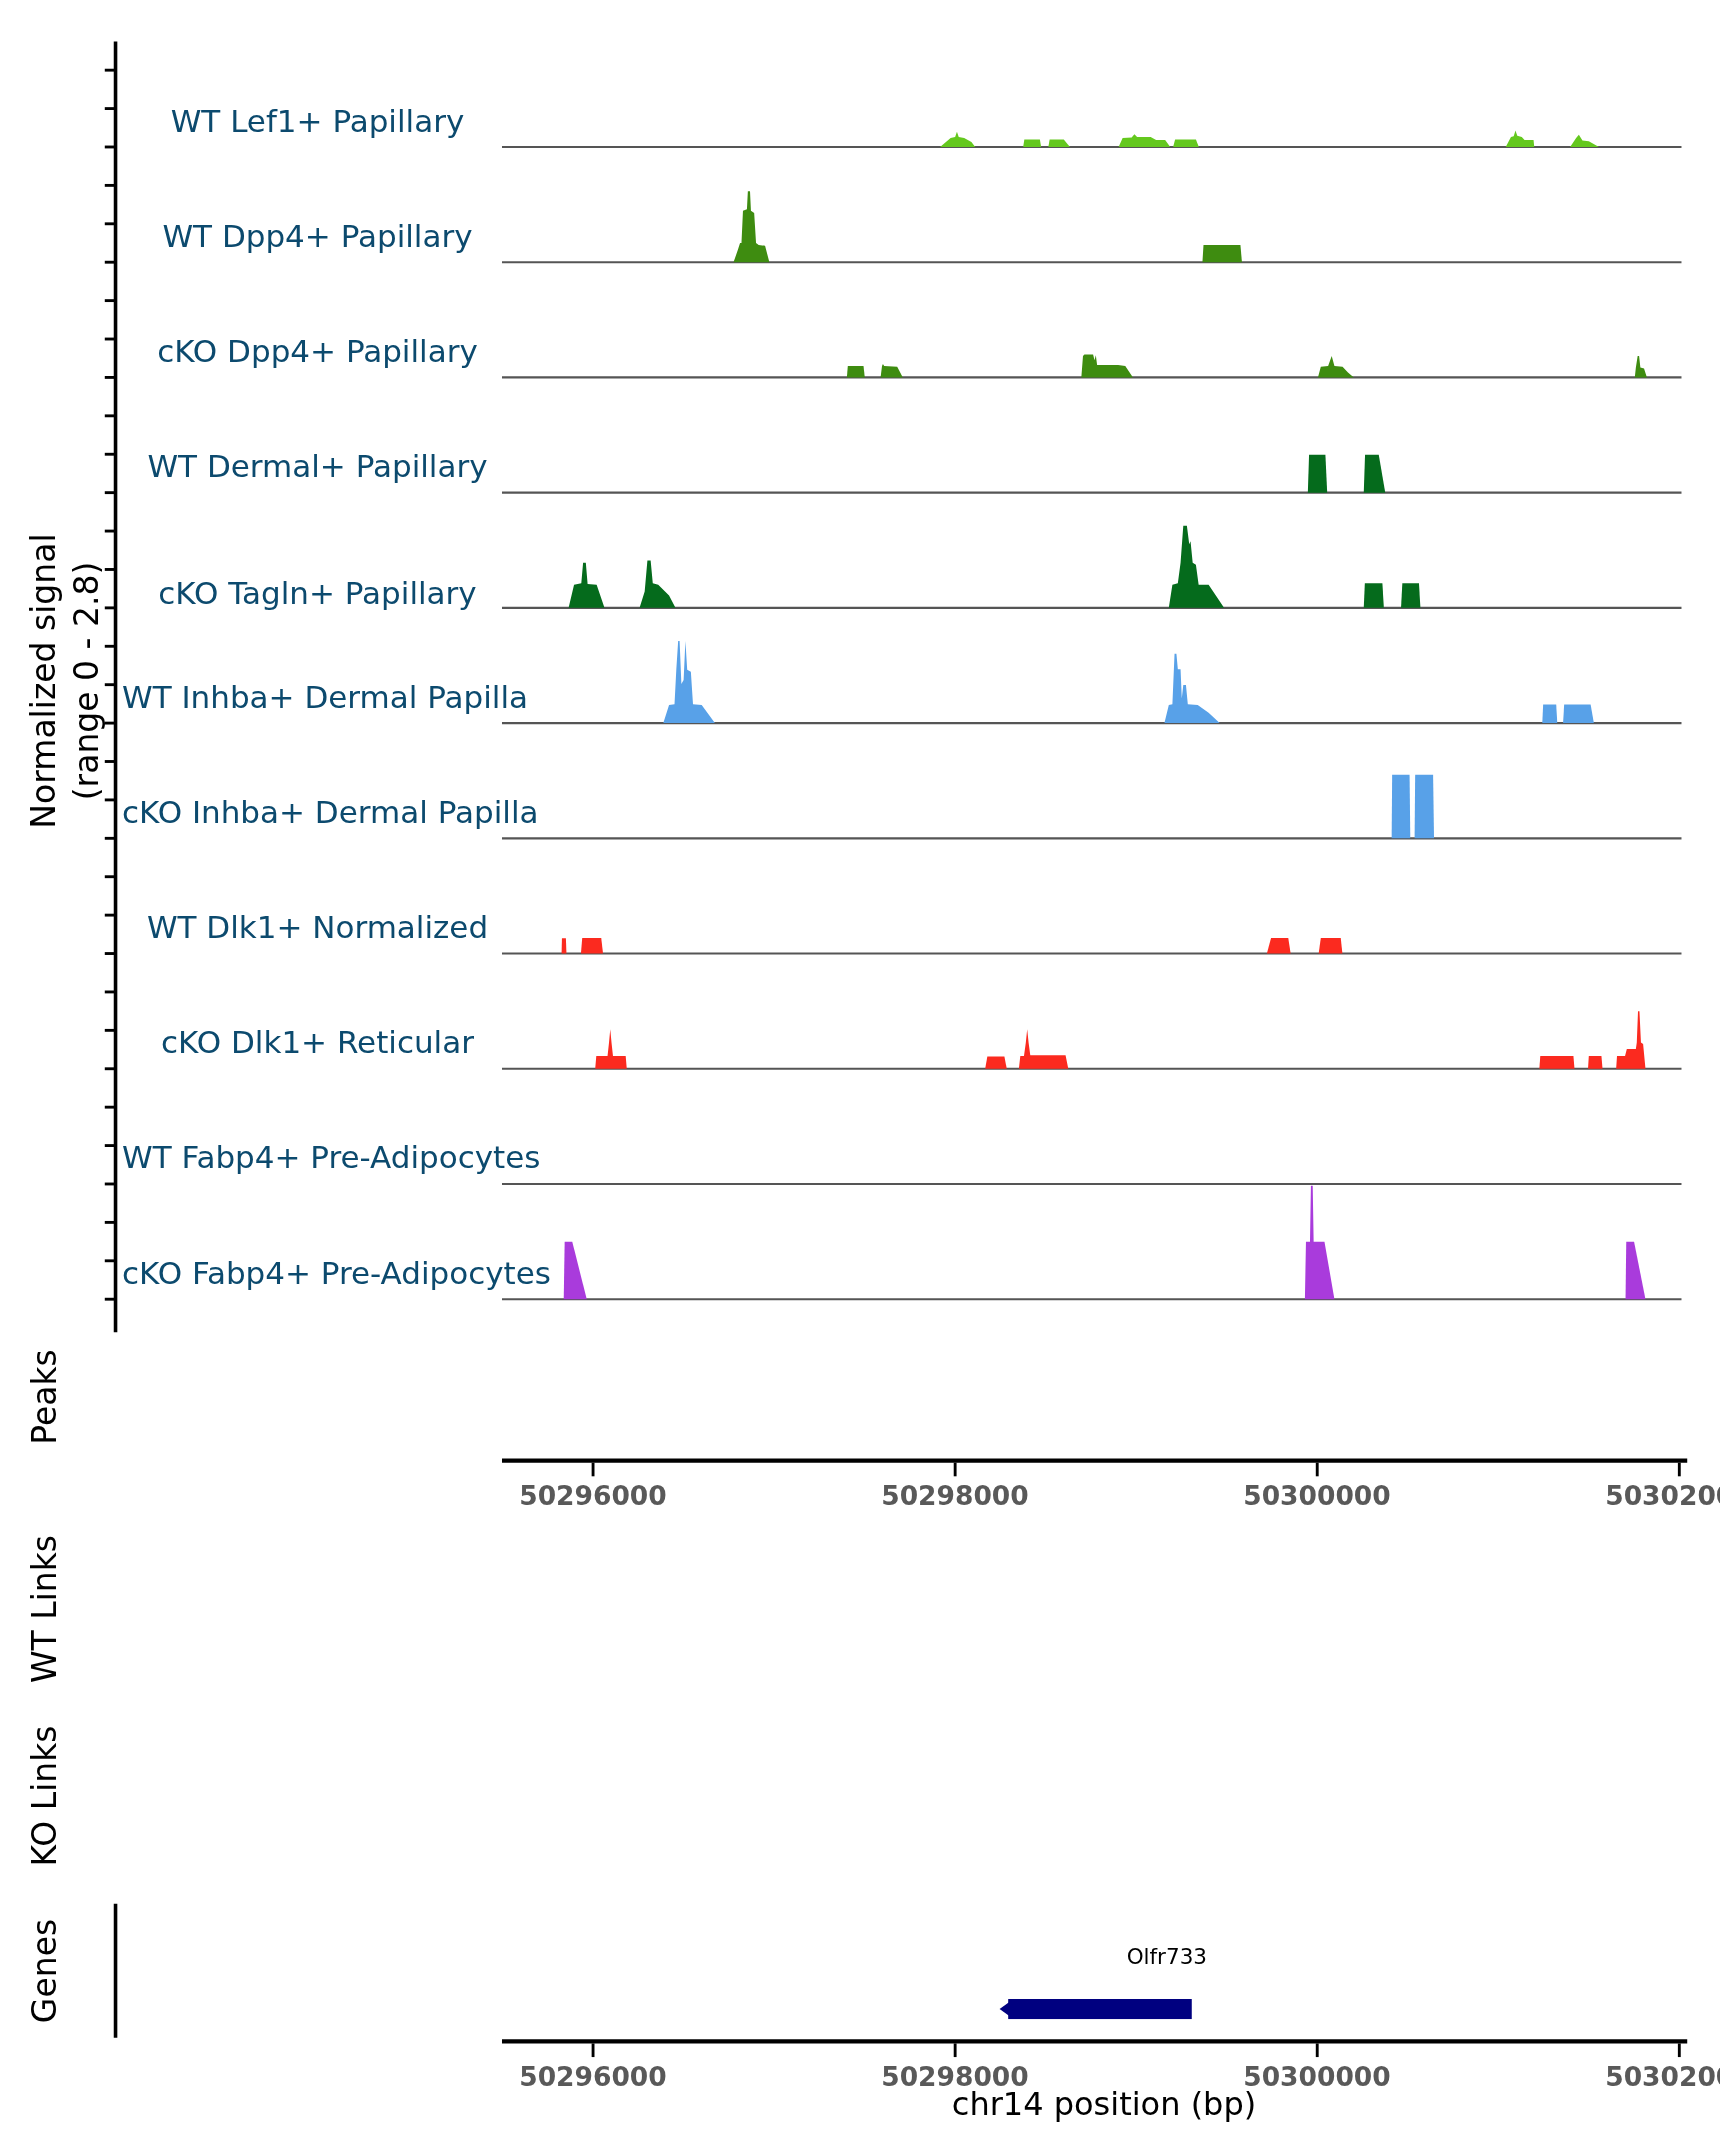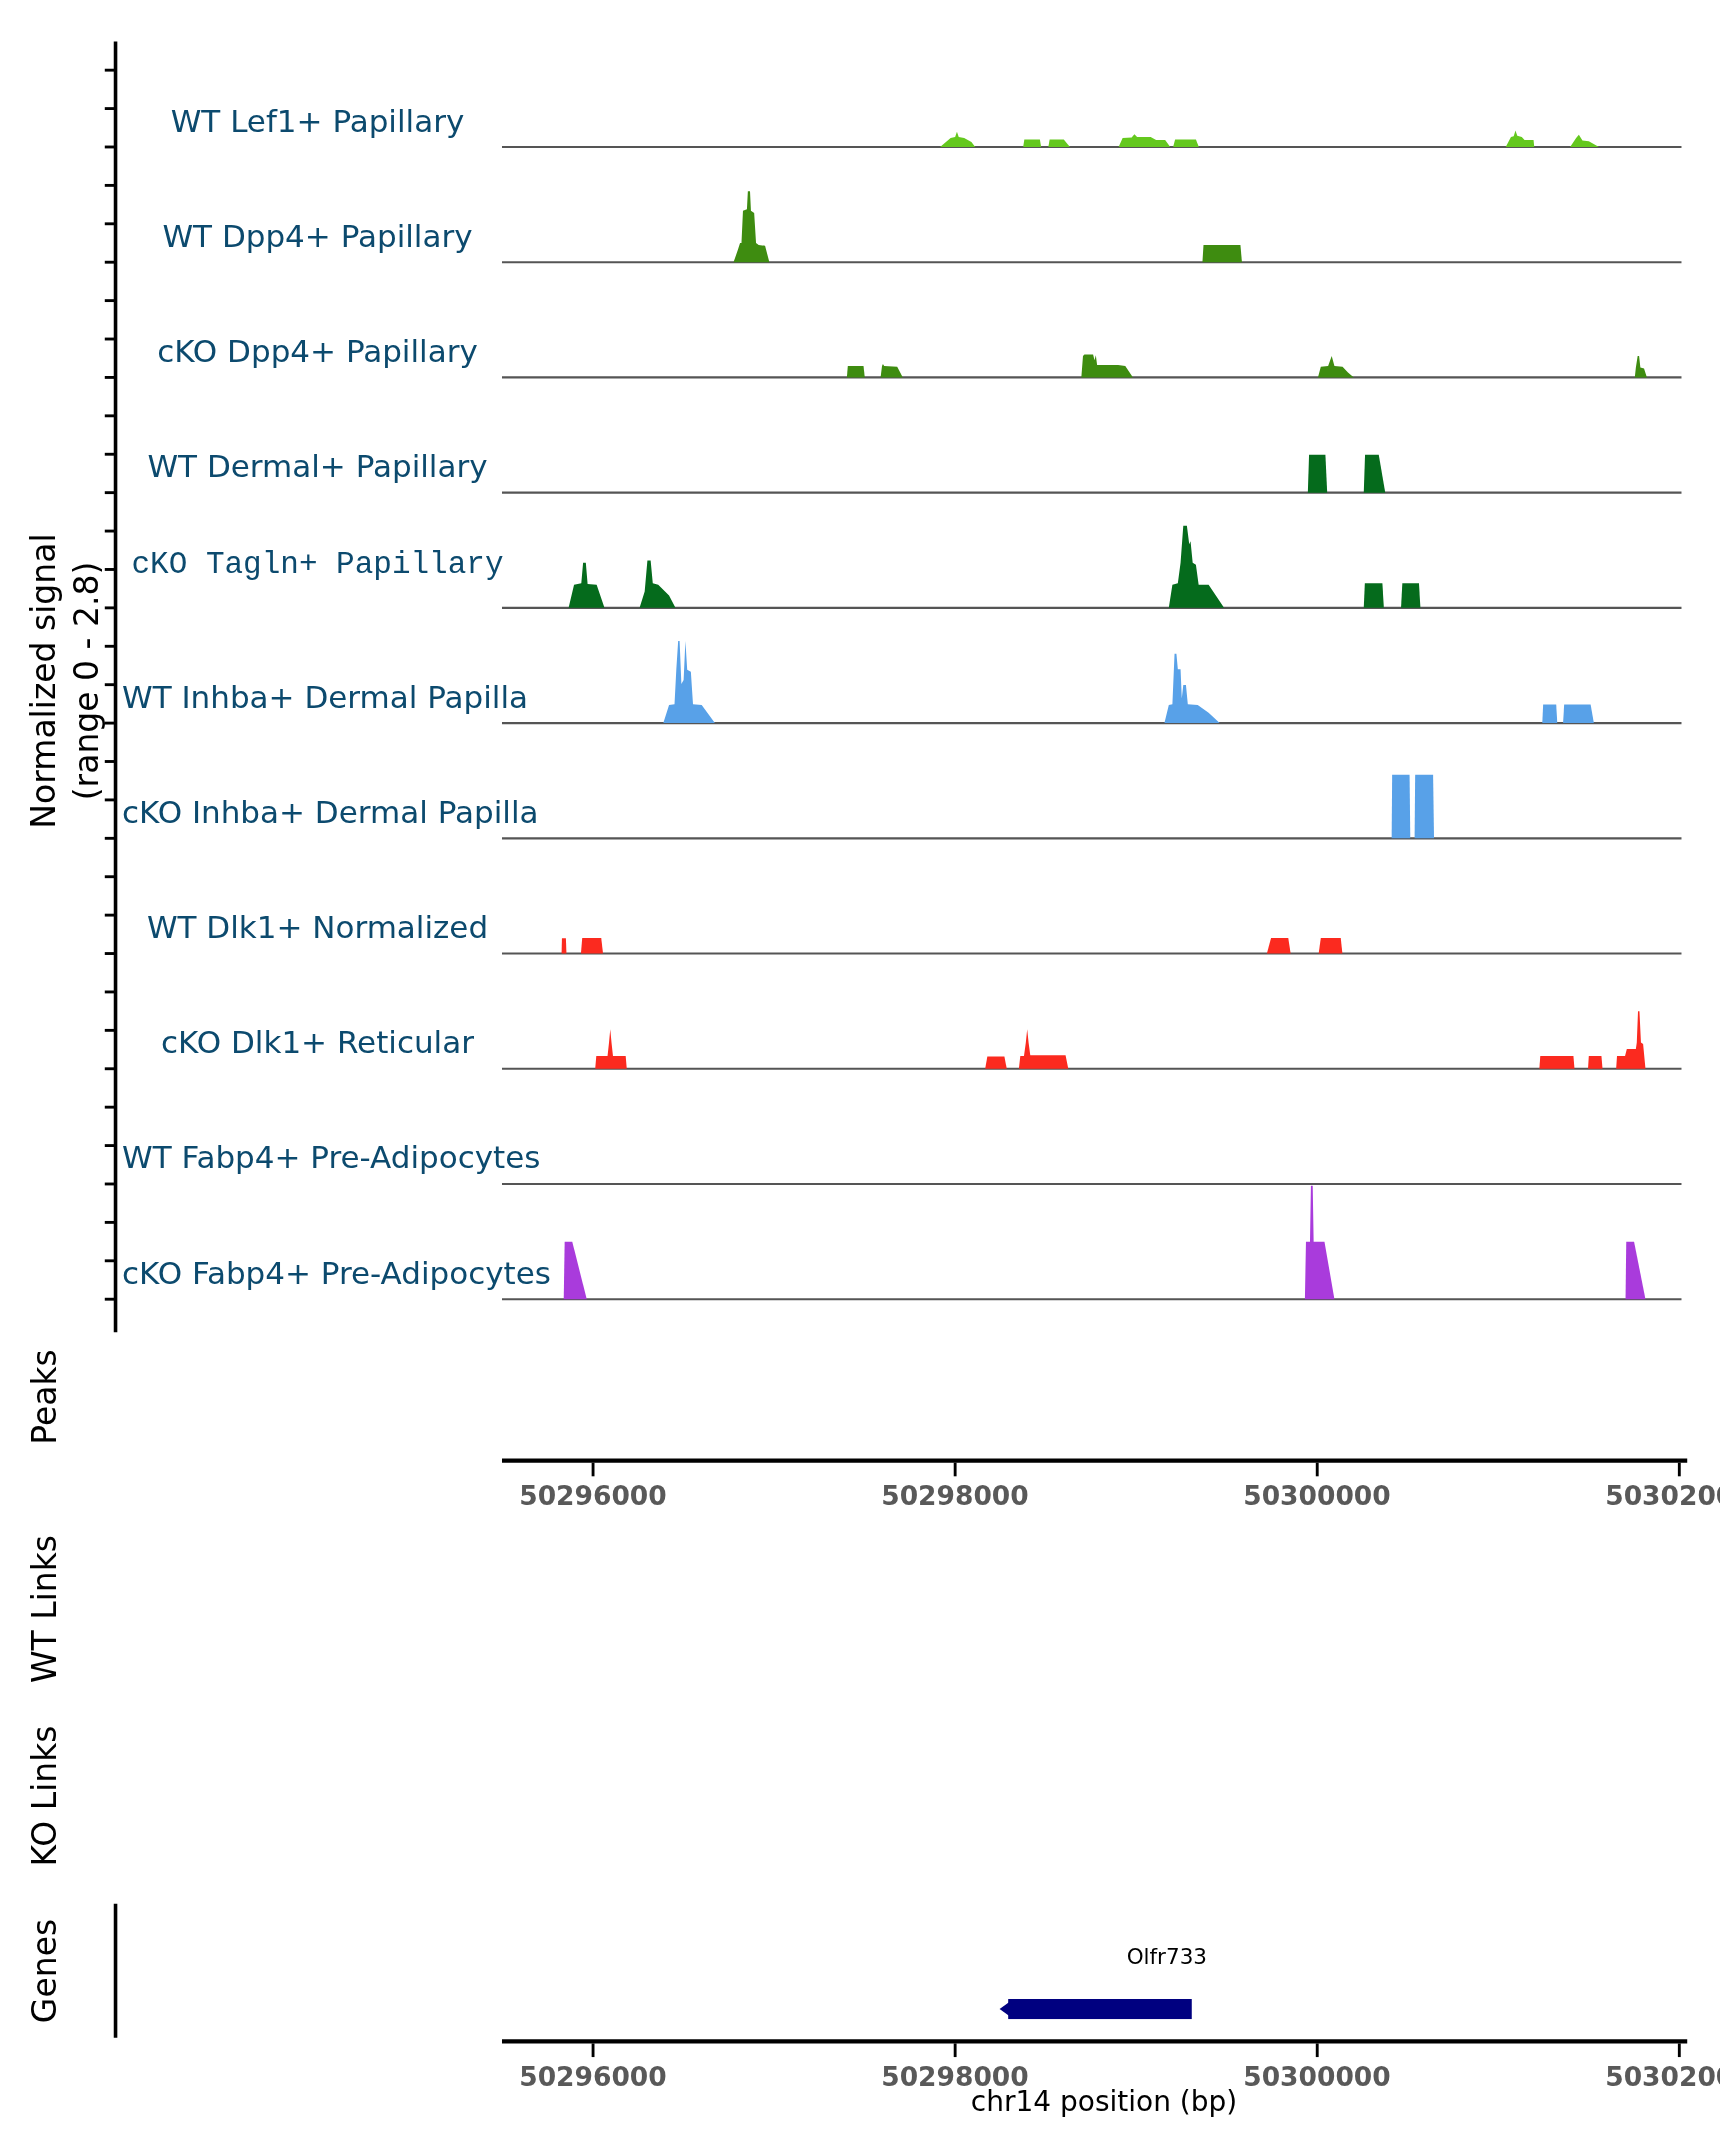--- a/index.html
+++ b/index.html
@@ -7,21 +7,21 @@
           font-family:"DejaVu Sans","Liberation Sans",sans-serif;color:#000;}
   svg.layer{position:absolute;left:0;top:0;}
   .track-label{position:absolute;left:122px;width:391px;text-align:center;
                font-size:31px;color:#0c4a6e;white-space:nowrap;}
   .rot{position:absolute;white-space:nowrap;transform:translate(-50%,-50%) rotate(-90deg);}
   .ylabel{font-size:33px;text-align:center;line-height:1.3;color:#000;}
   .section-label{font-size:33px;color:#000;}
   .tick-label{position:absolute;width:186px;margin-left:-93px;text-align:center;
               font-size:26.5px;color:#595959;white-space:nowrap;font-weight:bold;}
   .xlabel{position:absolute;width:502px;margin-left:-251px;text-align:center;
-          font-size:28px;color:#000;}
+          font-size:32px;color:#000;}
   .gene-name{position:absolute;width:215px;margin-left:-108px;text-align:right;
              font-size:21.5px;color:#000;}
 </style>
 </head>
 <body>
 
 <div class="canvas">
 
   <svg class="layer" id="plot-svg" width="1721" height="2151" viewBox="0 0 2400 3000">
       <line x1="161" y1="58" x2="161" y2="1858" stroke="#000" stroke-width="5"></line>
@@ -136,21 +136,21 @@
 
   <div class="gene-name" style="left:1100px;top:1944px;">Olfr733</div>
 
   <div class="xlabel" style="left:1104px;top:2085px;">chr14 position (bp)</div>
 
   <div id="generated-text">
       <div class="track-label" style="top: 103px;">WT Lef1+ Papillary</div>
       <div class="track-label" style="top: 218px; text-align: center;">WT Dpp4+ Papillary</div>
       <div class="track-label" style="top: 333px;">cKO Dpp4+ Papillary</div>
       <div class="track-label" style="top: 448px;">WT Dermal+ Papillary</div>
-      <div class="track-label" style="top: 547px; font-family: Liberation Mono, monospace;">cKO Tagln+ Papillary</div>
+      <div class="track-label" style="top: 575px;">cKO Tagln+ Papillary</div>
       <div class="track-label" style="top: 679px;">WT Inhba+ Dermal Papilla</div>
       <div class="track-label" style="top: 794px;">cKO Inhba+ Dermal Papilla</div>
       <div class="track-label" style="top: 909px;">WT Dlk1+ Normalized</div>
       <div class="track-label" style="top: 1024px;">cKO Dlk1+ Reticular</div>
       <div class="track-label" style="top: 1139px;">WT Fabp4+ Pre-Adipocytes</div>
       <div class="track-label" style="top: 1255px;">cKO Fabp4+ Pre-Adipocytes</div>
       <div class="tick-label" style="left: 593px; top: 1480px;">50296000</div>
       <div class="tick-label" style="left: 955px; top: 1480px;">50298000</div>
       <div class="tick-label" style="left: 1317px; top: 1480px;">50300000</div>
       <div class="tick-label" style="left: 1679px; top: 1480px;">50302000</div>

